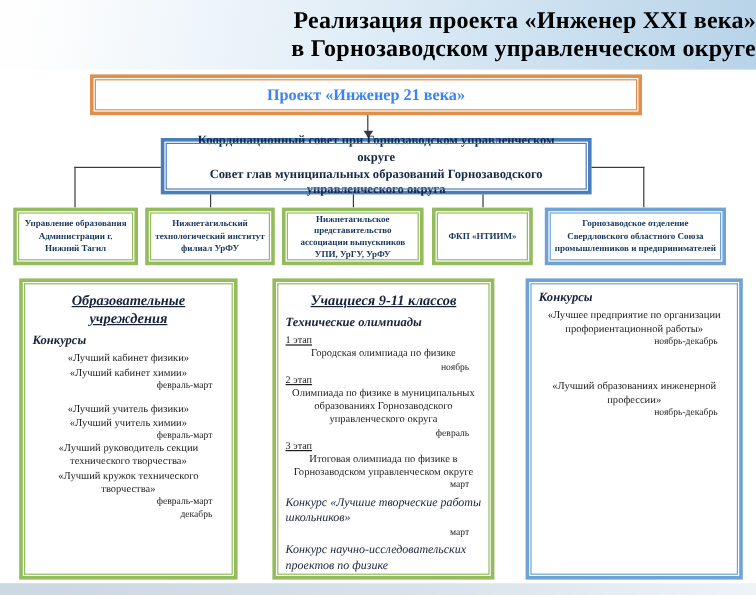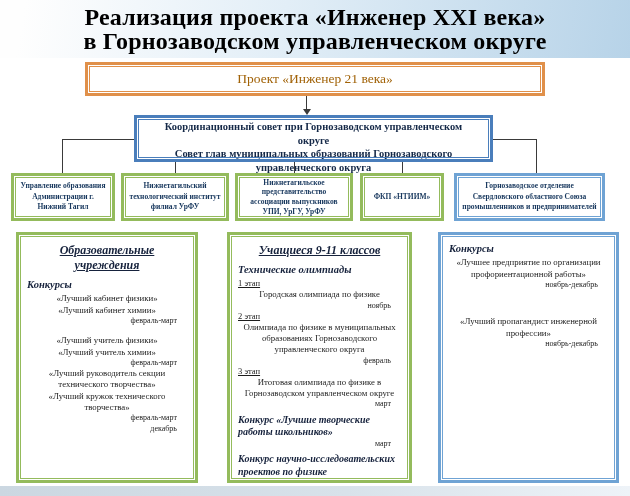--- a/index.html
+++ b/index.html
@@ -7,36 +7,36 @@
     position:relative; width:630px; height:496px; background:#ffffff;
     font-family:"Liberation Serif", serif; overflow:hidden;
   }
 
   
   .title-band {
     position:absolute; left:0; top:0; width:630px; height:58px;
     background:linear-gradient(100deg,#fefefe 4%,#e2eef7 45%,#b7d3e8 100%);
     text-align:center; color:#000; font-weight:bold; padding-top:5px; box-sizing:border-box;
   }
-  .title-line { font-size:24px; line-height:24px; letter-spacing:0.2px; }
+  .title-line { font-size:20px; line-height:24px; letter-spacing:0.2px;text-align:right; }
 
   
   .dbl { position:absolute; background:#fff; border:3px solid; box-sizing:border-box; }
   .dbl::after { content:""; position:absolute; inset:1px; border:1px solid; border-color:inherit; pointer-events:none; }
   .orange   { border-color:#E0904A; }
   .green    { border-color:#94BB5C; }
   .bluedark { border-color:#4A7EBB; }
   .bluelight{ border-color:#6FA3D4; }
 
   .project-box { left:75px; top:62px; width:460px; height:34px;
     display:flex; align-items:center; justify-content:center;
-    font-size:13.5px; font-weight:normal; color:#a16207;margin-left:10px; }
+    font-size:13.5px; font-weight:bold; color:#3b82f6; }
 
   .council-box { left:134px; top:115px; width:359px; height:47px;
-    display:flex; flex-direction:column; align-items:center; justify-content:space-between;
+    display:flex; flex-direction:column; align-items:center; justify-content:center;
     text-align:center; font-size:10.5px; font-weight:bold; color:#142847;
     line-height:1.3; padding:2px 14px; }
 
   .partner { top:173px; height:48px; display:flex; align-items:center; justify-content:center;
     text-align:center; font-size:7.5px; font-weight:bold; color:#17375D;
     line-height:1.45; padding:2px 4px; }
   .p1 { left:11px;  width:104px; }
   .p2 { left:121px; width:108px; }
   .p3 { left:235px; width:118px; line-height:1.3; }
   .p4 { left:360px; width:84px;  }
@@ -54,21 +54,21 @@
   .c2 { left:227px; width:185px; }
   .c3 { left:438px; width:181px; }
   .col-header { text-align:center; font-weight:bold; font-style:italic;
     text-decoration:underline; font-size:12px; line-height:1.25; color:#16223c;
     margin:3px 10px 5px; }
   .ln { font-size:8.8px; line-height:1.28; color:#1c1c1c; margin:0 2px; }
   .ln-heading { font-size:10.5px; font-weight:bold; font-style:italic; margin:2px 2px 2px; color:#16223c; }
   .ln-quote, .ln-center { text-align:center; }
   .ln-date { text-align:right; font-size:8px; line-height:1.3; padding-right:10px; color:#1c1c1c; }
   .ln-stage { font-size:8.5px; text-decoration:underline; }
-  .ln-bold { font-size:10px; font-weight:bold; font-style:italic; line-height:1.25; margin-top:4px; color:#16223c; }
+  .ln-bold { font-size:10px; font-weight:normal; font-style:italic; line-height:1.25; margin-top:4px; color:#16223c; }
   .ln-gap { height:9px; }
   .ln-biggap { height:26px; }
 
   .bottom-strip { position:absolute; left:0; top:486px; width:630px; height:10px;
     background:linear-gradient(90deg,#cbd7e1 0%,#d8e2ea 55%,#eef3f8 100%); }
 </style>
 </head>
 <body>
 
 <div id="slide">
@@ -151,20 +151,20 @@
         <div class="ln ln-date">апрель</div>
       </div>
   </div>
 
   <div class="dbl bluelight col c3">
     <div>
         <div class="ln ln-heading">Конкурсы</div>
         <div class="ln ln-quote">«Лучшее предприятие по организации профориентационной работы»</div>
         <div class="ln ln-date">ноябрь-декабрь</div>
         <div class="ln ln-biggap"></div>
-        <div class="ln ln-quote">«Лучший пропагандист инженерной профессии»</div>
+        <div class="ln ln-quote">«Лучший образованиях инженерной профессии»</div>
         <div class="ln ln-date">ноябрь-декабрь</div>
       </div>
   </div>
 
   <div class="bottom-strip"></div>
 
 </div>
 
 </body></html>

